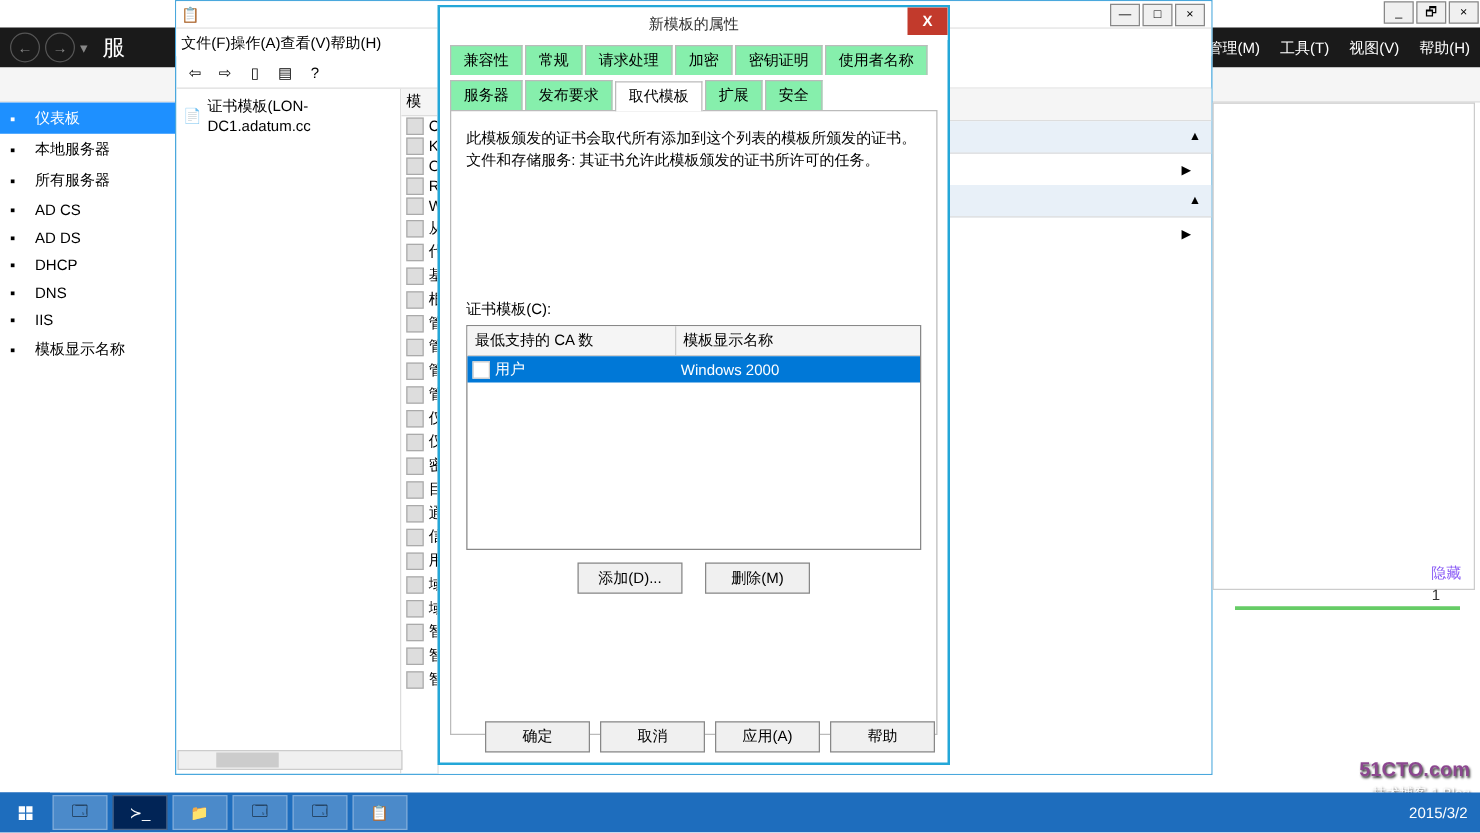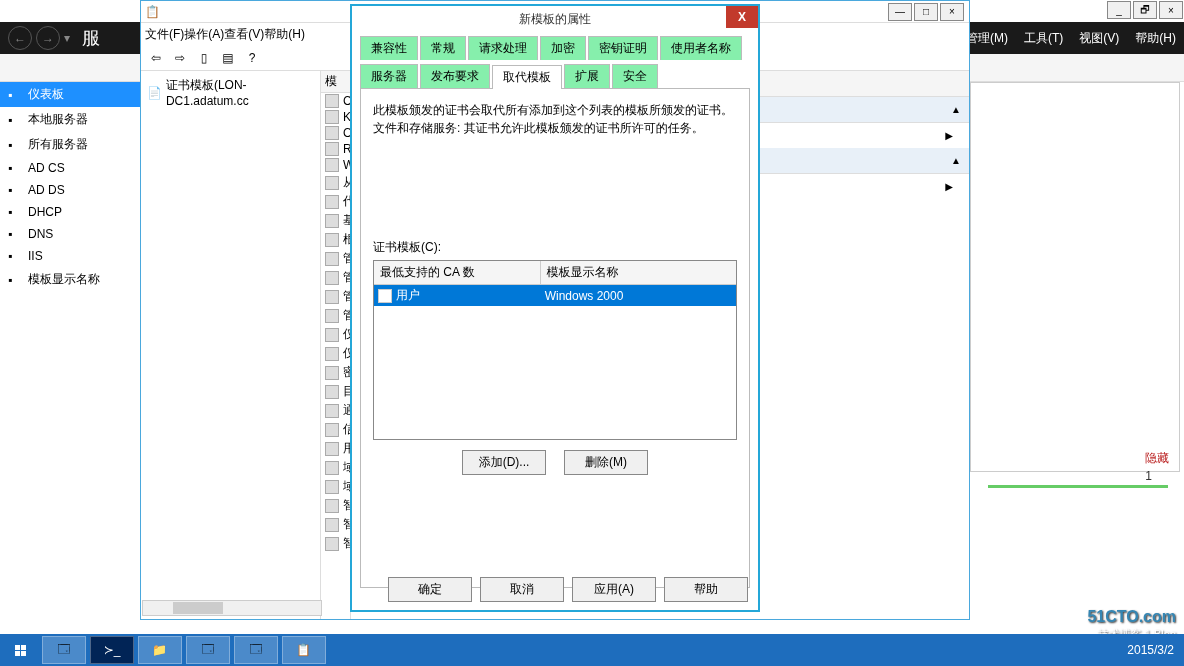--- a/index.html
+++ b/index.html
@@ -39,21 +39,21 @@
 .mmc-list-row .icon { width: 14px; height: 14px; background: #ddd; border: 1px solid #aaa; flex-shrink: 0; }
 .mmc-actions { flex: 1; padding: 0; background: #fff; }
 .action-header { background: #f5f5f5; padding: 4px 8px; border-bottom: 1px solid #ddd; font-weight: bold; }
 .action-group-h { background: #e8f0f8; padding: 4px 8px; display: flex; justify-content: space-between; align-items: center; border-bottom: 1px solid #ddd; }
 .action-group-h .chev { font-size: 10px; }
 .action-item { padding: 4px 16px; display: flex; justify-content: space-between; align-items: center; cursor: pointer; }
 .action-item .arrow { font-size: 10px; }
 
 
 .hide-panel { position: absolute; right: 4px; top: 82px; width: 210px; height: 390px; border: 1px solid #ccc; }
-.hide-btn { position: absolute; right: 10px; bottom: 4px; color: #b91c1c; cursor: pointer; }
+.hide-btn { position: absolute; right: 10px; bottom: 4px; color: #8b5cf6; cursor: pointer; }
 .page-num { position: absolute; right: 24px; top: 456px; width: 180px; padding: 8px; text-align: right; font-size: 18px; color: #333; }
 .page-underline { width: 180px; height: 3px; background: #6c6; }
 
 
 .props-dialog { position: absolute; left: 350px; top: 4px; width: 410px; height: 608px; background: #fff; border: 2px solid #24a7d8; z-index: 100; }
 .props-title { height: 26px; background: #fff; display: flex; align-items: center; justify-content: center; position: relative; color: #333; }
 .props-title .close { position: absolute; right: 0; top: 0; width: 32px; height: 22px; background: #c23a2c; color: #fff; display: flex; align-items: center; justify-content: center; font-weight: bold; }
 .tabs-row { display: flex; padding: 4px 8px 0 8px; gap: 2px; flex-wrap: wrap; }
 .tab { padding: 3px 10px; border: 1px solid #bbb; border-bottom: none; background: #86efac; cursor: pointer; }
 .tab.active { background: #fff; position: relative; top: 1px; }
@@ -77,21 +77,21 @@
 .hscroll { position: absolute; left: 142px; bottom: 50px; width: 180px; height: 16px; background: #f0f0f0; border: 1px solid #ccc; display: flex; align-items: center; }
 .hscroll .thumb { width: 50px; height: 12px; background: #ccc; margin-left: 30px; }
 
 
 .taskbar { position: absolute; left: 0; bottom: 0; width: 100%; height: 32px; background: #1e6dbd; display: flex; align-items: center; }
 .taskbar .start { width: 40px; height: 32px; background: #1e6dbd; display: flex; align-items: center; justify-content: center; }
 .taskbar .titem { width: 44px; height: 28px; margin: 0 2px; background: rgba(255,255,255,0.2); border: 1px solid rgba(255,255,255,0.3); display: flex; align-items: center; justify-content: center; }
 .taskbar .spacer { flex: 1; }
 .taskbar .clock { color: #fff; padding: 0 10px; text-align: right; font-size: 11px; line-height: 1.2; }
 
-.watermark { position: absolute; right: 8px; bottom: 40px; color: #0369a1; font-weight: bold; text-shadow: 1px 1px 2px #000; opacity: 0.8; font-size: 16px; }
+.watermark { position: absolute; right: 8px; bottom: 40px; color: #701a75; font-weight: bold; text-shadow: 1px 1px 2px #000; opacity: 0.8; font-size: 16px; }
 .watermark2 { position: absolute; right: 8px; bottom: 24px; color: #fff; text-shadow: 1px 1px 2px #000; opacity: 0.7; font-size: 11px; }
 
 .win-icon { display: inline-block; width: 12px; height: 12px; }
 .win-icon span { display: block; float: left; width: 5px; height: 5px; margin: 0.5px; background: #fff; }
 </style>
 </head>
 <body>
 
 <div class="outer-top">
   <div class="outer-btns">

